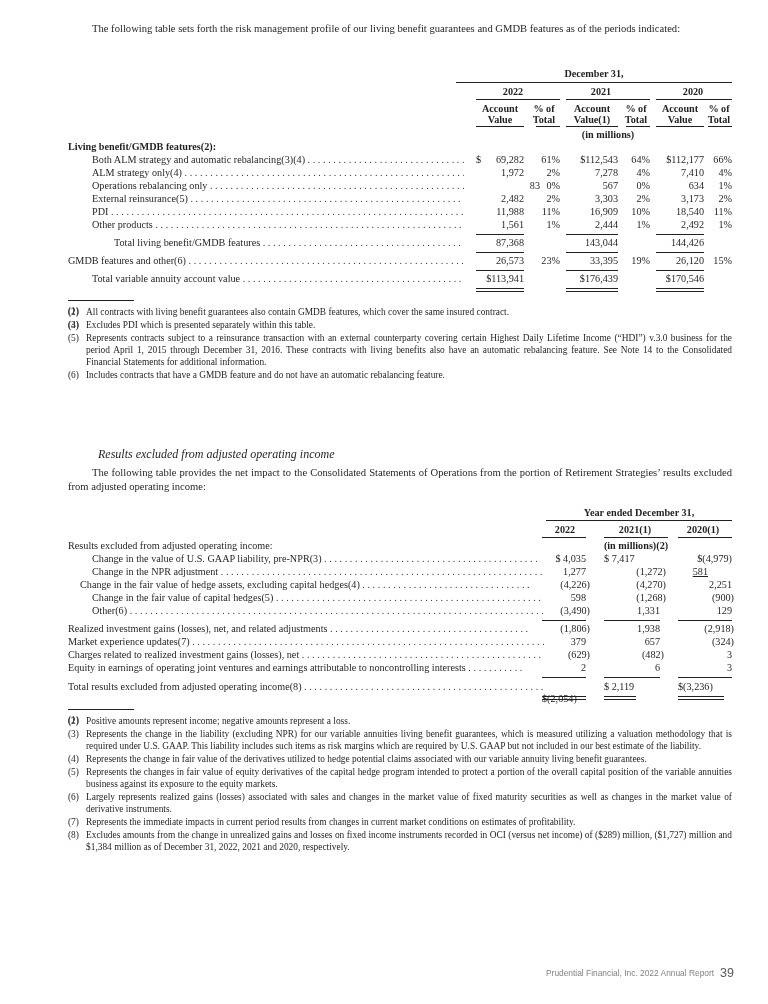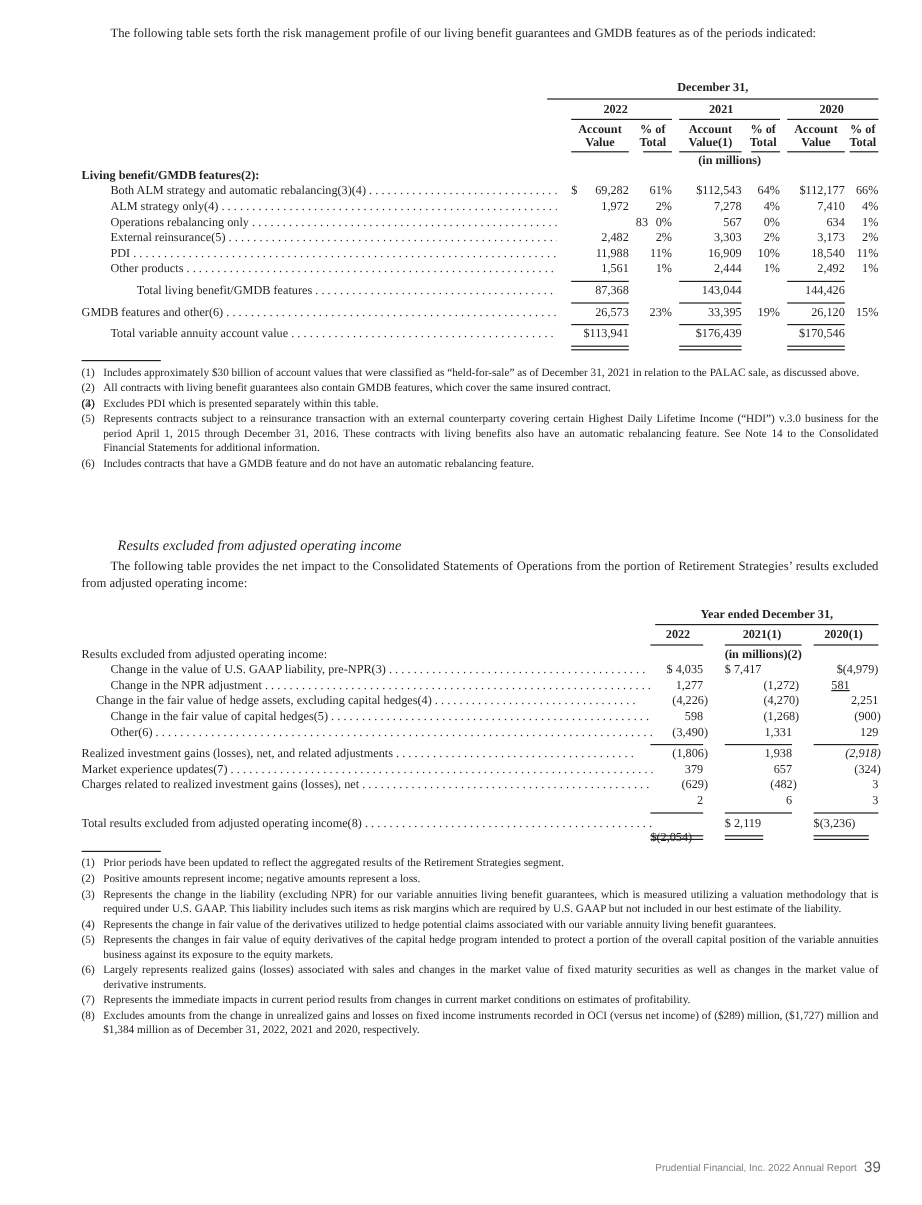--- a/index.html
+++ b/index.html
@@ -166,21 +166,21 @@
       <span class="cell" style="left:498px; width:52px;">$176,439</span>
       <span class="cell" style="left:588px; width:48px;">$170,546</span>
     </div>
     <div class="dline" style="left:408px; width:48px; top:147px;"></div>
     <div class="dline" style="left:498px; width:52px; top:147px;"></div>
     <div class="dline" style="left:588px; width:48px; top:147px;"></div>
   </div>
 
   <div class="fn-rule" style="top:300px;"></div>
   <div class="footnotes" style="top:305px;">
-    <p class="fn"><span class="num">(1)</span><span>Includes approximately $30 billion of account values that were classified as “held-for-sale” as of December 31, 2021 in relation to the PALAC sale, as discussed above.</span></p>
+    <p class="fn"><span class="num">(1)</span></p>
     <p class="fn"><span class="num">(2)</span><span>All contracts with living benefit guarantees also contain GMDB features, which cover the same insured contract.</span></p>
     <p class="fn"><span class="num">(3)</span></p>
     <p class="fn"><span class="num">(4)</span><span>Excludes PDI which is presented separately within this table.</span></p>
     <p class="fn"><span class="num">(5)</span><span>Represents contracts subject to a reinsurance transaction with an external counterparty covering certain Highest Daily Lifetime Income (“HDI”) v.3.0 business for the period April 1, 2015 through December 31, 2016. These contracts with living benefits also have an automatic rebalancing feature. See Note 14 to the Consolidated Financial Statements for additional information.</span></p>
     <p class="fn"><span class="num">(6)</span><span>Includes contracts that have a GMDB feature and do not have an automatic rebalancing feature.</span></p>
   </div>
 
   <div class="section-title">Results excluded from adjusted operating income</div>
   <p class="para para2">The following table provides the net impact to the Consolidated Statements of Operations from the portion of Retirement Strategies’ results excluded from adjusted operating income:</p>
 
@@ -229,35 +229,36 @@
       <span class="cell" style="left:610px; width:54px;">129</span>
     </div>
     <div class="uline" style="left:474px; width:44px; top:80px;"></div>
     <div class="uline" style="left:536px; width:56px; top:80px;"></div>
     <div class="uline" style="left:610px; width:54px; top:80px;"></div>
 
     <div class="row" style="top:83px;">
       <span class="label" style="left:0; width:476px;"><span>Realized investment gains (losses), net, and related adjustments</span> <span class="dots">.......................................</span></span>
       <span class="cell" style="left:474px; width:48px;">(1,806)</span>
       <span class="cell" style="left:536px; width:56px;">1,938</span>
-      <span class="cell" style="left:610px; width:56px;font-style:italic;">(2,918)</span>
+      <span class="cell" style="left:610px; width:56px;">(2,918)</span>
     </div>
     <div class="row" style="top:96px;">
       <span class="label" style="left:0; width:476px;"><span>Market experience updates(7)</span> <span class="dots">.................................................................................</span></span>
       <span class="cell" style="left:474px; width:44px;">379</span>
       <span class="cell" style="left:536px; width:56px;">657</span>
       <span class="cell" style="left:610px; width:56px;">(324)</span>
     </div>
     <div class="row" style="top:109px;">
       <span class="label" style="left:0; width:476px;"><span>Charges related to realized investment gains (losses), net</span> <span class="dots">...............................................</span></span>
       <span class="cell" style="left:474px; width:48px;">(629)</span>
       <span class="cell" style="left:536px; width:60px;">(482)</span>
       <span class="cell" style="left:610px; width:54px;">3</span>
     </div>
     <div class="row" style="top:122px;">
+      <span class="label" style="left:0; width:476px;"><span>Equity in earnings of operating joint ventures and earnings attributable to noncontrolling interests</span> <span class="dots">...........</span></span>
       <span class="cell" style="left:474px; width:44px;">2</span>
       <span class="cell" style="left:536px; width:56px;">6</span>
       <span class="cell" style="left:610px; width:54px;">3</span>
     </div>
     <div class="uline" style="left:474px; width:44px; top:137px;"></div>
     <div class="uline" style="left:536px; width:56px; top:137px;"></div>
     <div class="uline" style="left:610px; width:54px; top:137px;"></div>
 
     <div class="row" style="top:141px;">
       <span class="label" style="left:0; width:476px;"><span>Total results excluded from adjusted operating income(8)</span> <span class="dots">..................................................</span></span>
@@ -265,21 +266,21 @@
       <span class="cell" style="left:536px; width:56px; text-align:left;">$ 2,119</span>
       <span class="cell" style="left:610px; width:56px; text-align:left;">$(3,236)</span>
     </div>
     <div class="dline" style="left:474px; width:44px; top:156px;"></div>
     <div class="dline" style="left:536px; width:32px; top:156px;"></div>
     <div class="dline" style="left:610px; width:46px; top:156px;"></div>
   </div>
 
   <div class="fn-rule" style="top:709px;"></div>
   <div class="footnotes" style="top:714px;">
-    <p class="fn"><span class="num">(1)</span><span>Prior periods have been updated to reflect the aggregated results of the Retirement Strategies segment.</span></p>
+    <p class="fn"><span class="num">(1)</span></p>
     <p class="fn"><span class="num">(2)</span><span>Positive amounts represent income; negative amounts represent a loss.</span></p>
     <p class="fn"><span class="num">(3)</span><span>Represents the change in the liability (excluding NPR) for our variable annuities living benefit guarantees, which is measured utilizing a valuation methodology that is required under U.S. GAAP. This liability includes such items as risk margins which are required by U.S. GAAP but not included in our best estimate of the liability.</span></p>
     <p class="fn"><span class="num">(4)</span><span>Represents the change in fair value of the derivatives utilized to hedge potential claims associated with our variable annuity living benefit guarantees.</span></p>
     <p class="fn"><span class="num">(5)</span><span>Represents the changes in fair value of equity derivatives of the capital hedge program intended to protect a portion of the overall capital position of the variable annuities business against its exposure to the equity markets.</span></p>
     <p class="fn"><span class="num">(6)</span><span>Largely represents realized gains (losses) associated with sales and changes in the market value of fixed maturity securities as well as changes in the market value of derivative instruments.</span></p>
     <p class="fn"><span class="num">(7)</span><span>Represents the immediate impacts in current period results from changes in current market conditions on estimates of profitability.</span></p>
     <p class="fn"><span class="num">(8)</span><span>Excludes amounts from the change in unrealized gains and losses on fixed income instruments recorded in OCI (versus net income) of ($289) million, ($1,727) million and $1,384 million as of December 31, 2022, 2021 and 2020, respectively.</span></p>
   </div>
 </div>
 

